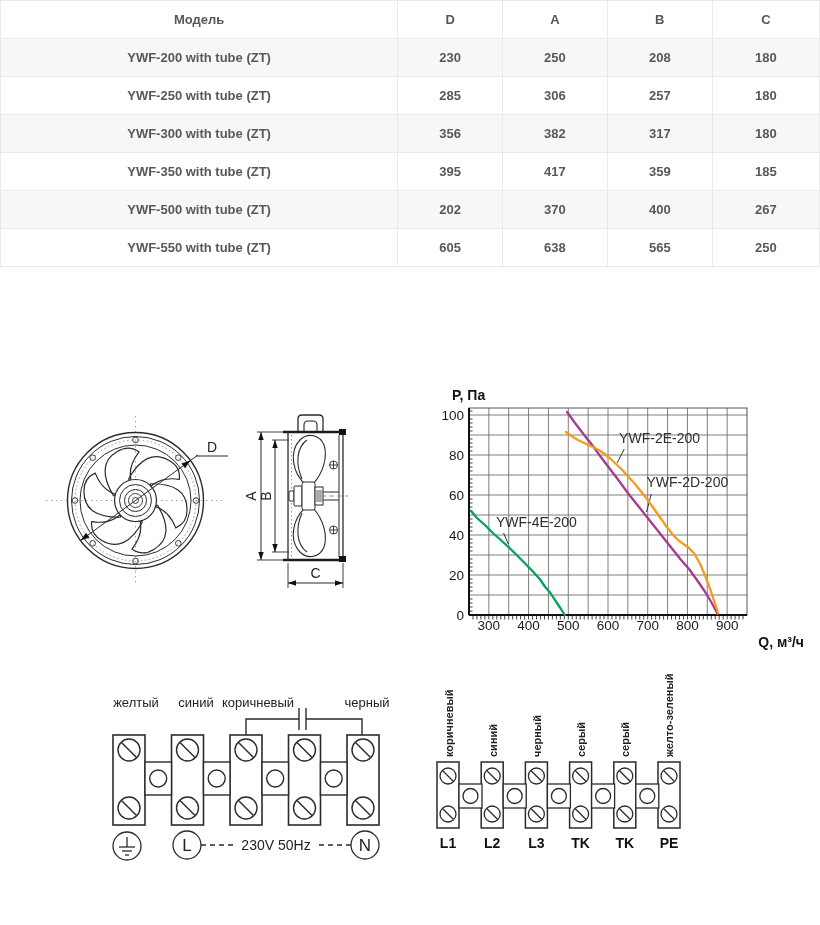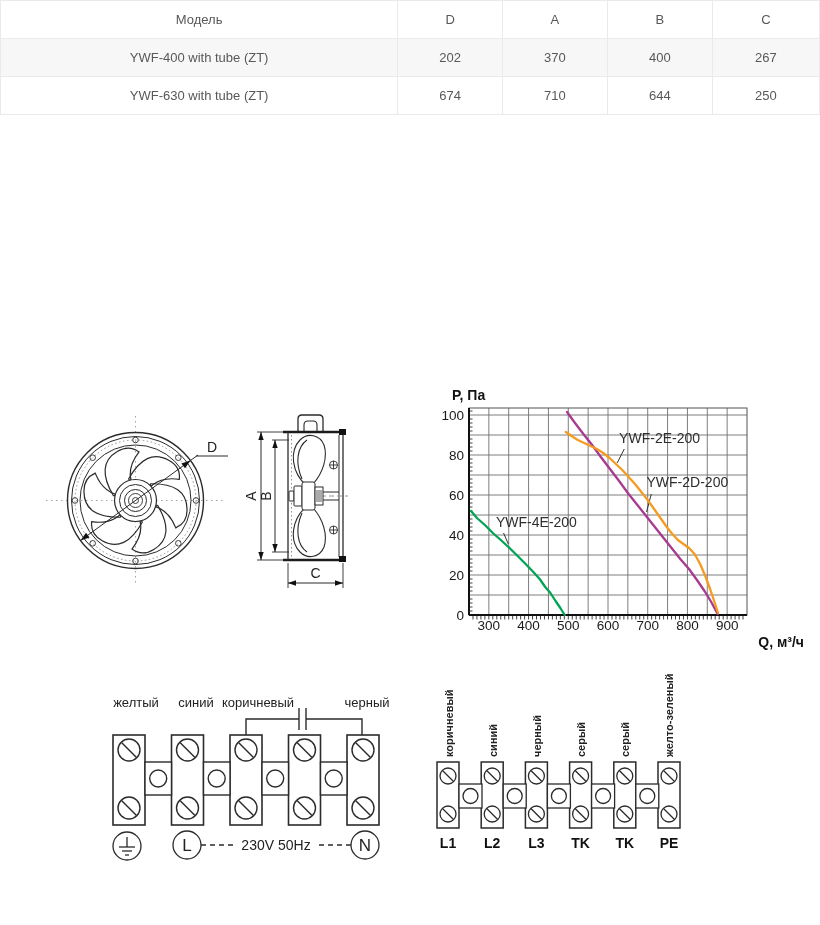--- a/index.html
+++ b/index.html
@@ -1,20 +1,20 @@
 <!DOCTYPE html>
 <html><head>
 <meta charset="utf-8">
 <style>
   html,body{margin:0;padding:0;background:#fff;}
   .page{position:relative;width:820px;height:925px;background:#fff;overflow:hidden;
         font-family:"Liberation Sans",sans-serif;color:#58585a;}
   table.dims{width:820px;border-collapse:collapse;table-layout:fixed;}
   table.dims th,table.dims td{border:1px solid #eaeaea;text-align:center;vertical-align:middle;
-        font-size:13px;font-weight:400;color:#58585a;height:37px;padding:0 10px;background:#fff;}
+        font-size:13px;font-weight:700;color:#58585a;height:37px;padding:0 10px;background:#fff;}
   table.dims tbody tr:nth-child(odd) td{background:#f7f7f7;}
   .diagrams{position:absolute;left:0;top:376px;width:820px;height:549px;}
   .abs{position:absolute;}
   svg{display:block;}
   svg text{font-family:"Liberation Sans",sans-serif;fill:#222;}
   .tick{font-size:13.5px;fill:#1a1a1a;}
   .atitle{font-size:14px;font-weight:bold;fill:#111;}
   .clabel{font-size:14px;fill:#2e2e2e;}
   .wlabel{font-size:13px;fill:#222;}
   .wlabel-v{font-size:11px;font-weight:bold;fill:#222;}
@@ -41,31 +41,59 @@
       <tr>
         <th>Модель</th>
         <th>D</th>
         <th>A</th>
         <th>B</th>
         <th>C</th>
       </tr>
     </thead>
     <tbody id="dims-body">
         <tr>
-          <td>YWF-400 with tube (ZT)</td>
+          <td>YWF-200 with tube (ZT)</td>
+          <td>230</td>
+          <td>250</td>
+          <td>208</td>
+          <td>180</td>
+        </tr>
+        <tr>
+          <td>YWF-250 with tube (ZT)</td>
+          <td>285</td>
+          <td>306</td>
+          <td>257</td>
+          <td>180</td>
+        </tr>
+        <tr>
+          <td>YWF-300 with tube (ZT)</td>
+          <td>356</td>
+          <td>382</td>
+          <td>317</td>
+          <td>180</td>
+        </tr>
+        <tr>
+          <td>YWF-350 with tube (ZT)</td>
+          <td>395</td>
+          <td>417</td>
+          <td>359</td>
+          <td>185</td>
+        </tr>
+        <tr>
+          <td>YWF-500 with tube (ZT)</td>
           <td>202</td>
           <td>370</td>
           <td>400</td>
           <td>267</td>
         </tr>
         <tr>
-          <td>YWF-630 with tube (ZT)</td>
-          <td>674</td>
-          <td>710</td>
-          <td>644</td>
+          <td>YWF-550 with tube (ZT)</td>
+          <td>605</td>
+          <td>638</td>
+          <td>565</td>
           <td>250</td>
         </tr>
       </tbody>
   </table>
 
   <div class="diagrams">
 
     <svg class="abs" style="left:40px;top:32px" width="205" height="195" viewBox="0 0 205 195">
 
       <line x1="6" y1="92.5" x2="186" y2="92.5" stroke="#999" stroke-width="0.9" stroke-dasharray="1.5,3.5"></line>

